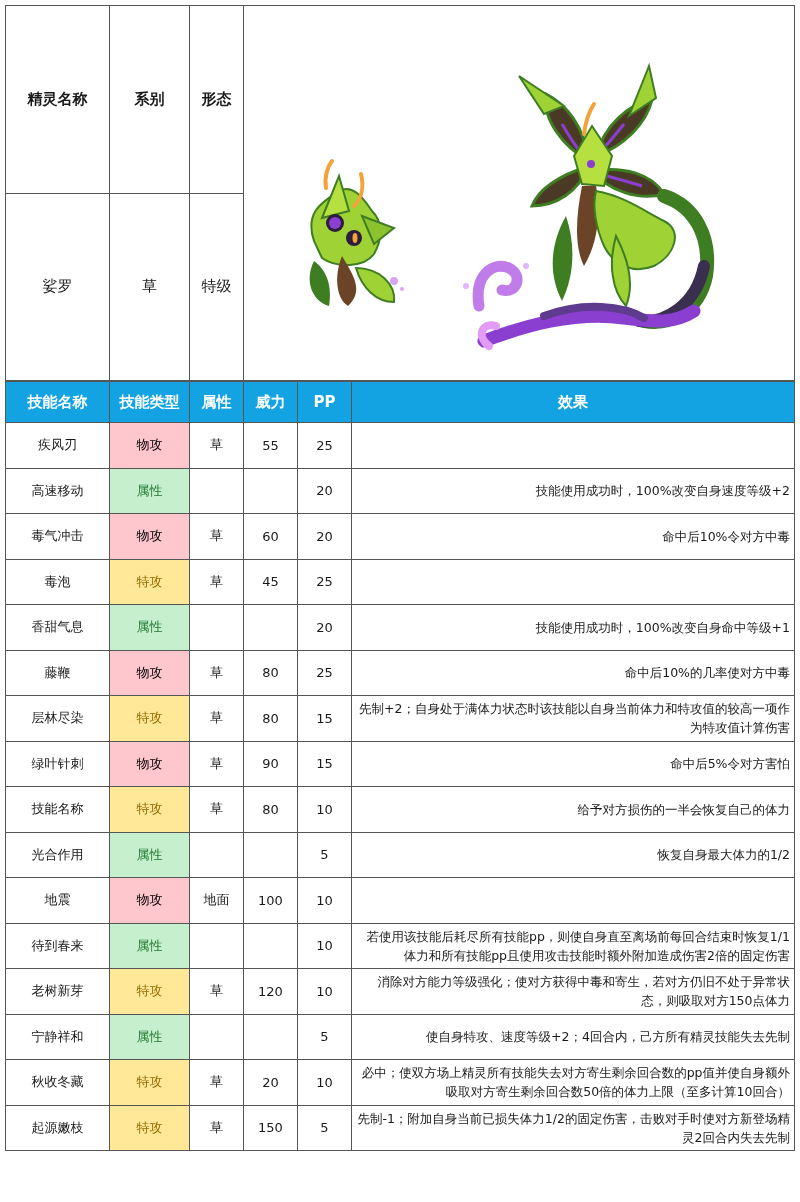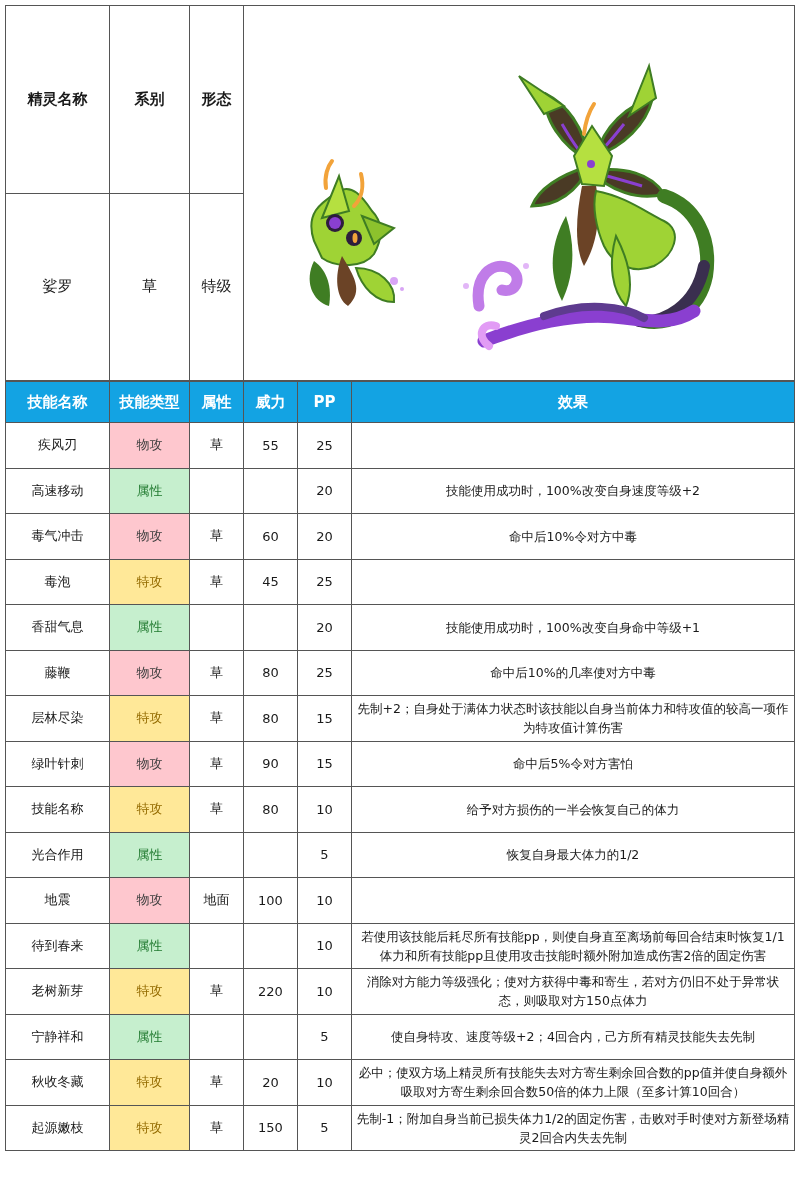--- a/index.html
+++ b/index.html
@@ -6,22 +6,22 @@
   body { width:800px; height:1202px; position:relative; overflow:hidden;
          font-family:"DejaVu Sans", "Liberation Sans", sans-serif; color:#1a1a1a; }
   .sheet { position:absolute; left:5px; top:5px; width:749px; }
   table { border-collapse:collapse; table-layout:fixed; width:789px; }
   td, th { border:1.5px solid #555; padding:0; }
   .top td { height:184px; text-align:center; vertical-align:middle; font-size:15px; }
   .top .hdr { font-weight:bold; }
   .img-cell { position:relative; }
   .skills th { background:#13a3e3; color:#ffffff; font-weight:bold; font-size:15px; height:40px; text-align:center;margin-top:24px; }
   .skills td { height:44.5px; font-size:13px; text-align:center; vertical-align:middle; }
-  .skills td.eff { text-align:center; padding:0 4px; font-size:12.5px; line-height:19px; }
-  .t-phys { background:#fec7ce; color:#404040; }
+  .skills td.eff { text-align:right; padding:0 4px; font-size:12.5px; line-height:19px; }
+  .t-phys { background:#fec7ce; color:#000000; }
   .t-attr { background:#c6efce; color:#217a30; }
   .t-spec { background:#ffe898; color:#946b00; }
 </style>
 </head>
 <body>
 
 <div class="sheet">
   <table class="top">
     <colgroup>
       <col style="width:104px">
@@ -204,21 +204,21 @@
     <td class="t-attr">属性</td>
     <td></td>
     <td></td>
     <td>10</td>
     <td class="eff">若使用该技能后耗尽所有技能pp，则使自身直至离场前每回合结束时恢复1/1体力和所有技能pp且使用攻击技能时额外附加造成伤害2倍的固定伤害</td>
   </tr>
         <tr>
     <td>老树新芽</td>
     <td class="t-spec">特攻</td>
     <td>草</td>
-    <td>220</td>
+    <td>120</td>
     <td>10</td>
     <td class="eff">消除对方能力等级强化；使对方获得中毒和寄生，若对方仍旧不处于异常状态，则吸取对方150点体力</td>
   </tr>
         <tr>
     <td>宁静祥和</td>
     <td class="t-attr">属性</td>
     <td></td>
     <td></td>
     <td>5</td>
     <td class="eff">使自身特攻、速度等级+2；4回合内，己方所有精灵技能失去先制</td>

